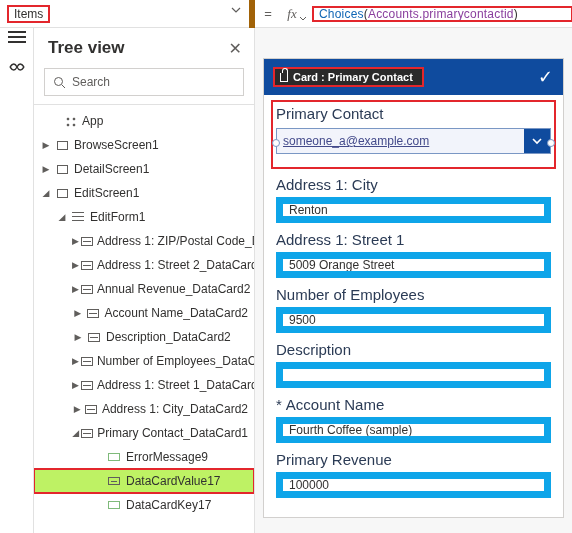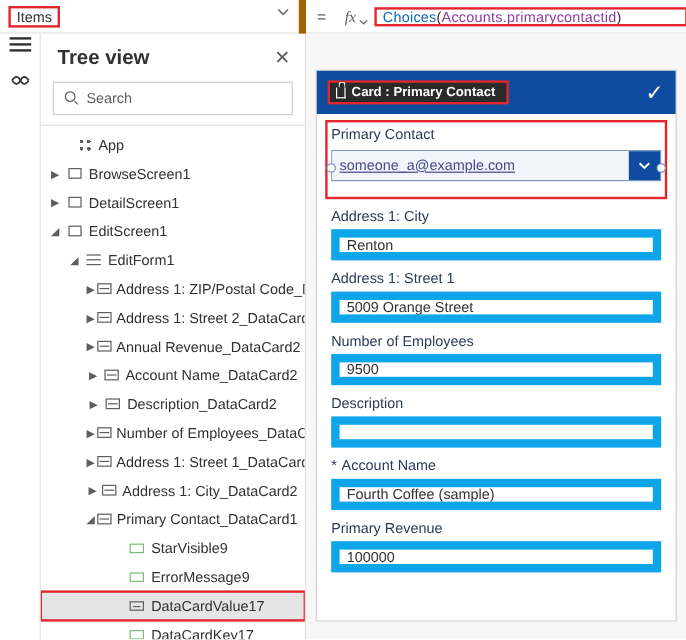--- a/index.html
+++ b/index.html
@@ -30,21 +30,21 @@
   .tree-head { display:flex; align-items:center; justify-content:space-between; padding: 10px 12px 8px 14px; }
   .tree-head h1 { font-size: 17px; font-weight: 600; }
   .close-x { font-size:16px; color:#605e5c; cursor:pointer; }
   .search { margin: 2px 10px 6px 10px; border:1px solid #d2d0ce; height:28px; display:flex; align-items:center; padding:4px 8px; gap:6px; color:#605e5c;text-align:center; }
   .divider { height:1px; background:#e1e1e1; margin: 2px 0 4px 0; }
 
   .tree-body { overflow:hidden; font-size:12px; }
   .node { display:flex; align-items:center; height:24px; padding-right:6px; white-space:nowrap; overflow:hidden; text-overflow:ellipsis; }
   .node .tw { width:12px; display:inline-flex; justify-content:center; color:#605e5c; font-size:9px; }
   .node .ico { width:16px; display:inline-flex; justify-content:center; margin:0 4px 0 2px; }
-  .node.sel { background:#e5e5e5; }
+  .node.sel { background:#bef264; }
   .screen-ico { width:11px; height:9px; border:1px solid #605e5c; display:inline-block; }
   .form-ico { width:12px; height:10px; display:inline-block; background:
      linear-gradient(#605e5c,#605e5c) 0 0/12px 1px no-repeat,
      linear-gradient(#605e5c,#605e5c) 0 4px/12px 1px no-repeat,
      linear-gradient(#605e5c,#605e5c) 0 8px/12px 1px no-repeat; }
   .card-ico { width:12px; height:9px; border:1px solid #605e5c; display:inline-block; position:relative; }
   .card-ico::after{content:"";position:absolute;left:1px;right:1px;top:3px;height:1px;background:#605e5c;}
   .ctrl-ico { width:12px; height:8px; border:1px solid #7fba7a; display:inline-block; }
   .val-ico  { width:12px; height:8px; border:1px solid #605e5c; display:inline-block; background:linear-gradient(#605e5c,#605e5c) 2px 3px/6px 1px no-repeat;}
   .app-ico  { width:11px; height:11px; display:inline-block; background:
@@ -57,21 +57,21 @@
   .canvas { flex:1; background:#f7f7f7; padding: 30px 8px 8px 8px; position:relative; }
   .phone { background:#fff; border:1px solid #d2d0ce; min-height:460px; }
   .ph-header { background:#0f4b9e; height:36px; display:flex; align-items:center; justify-content:space-between; padding:0 10px; }
   .ph-card-tag { background:#2a2a2a; color:#fff; font-size:11px; padding:3px 10px 3px 6px; display:flex; align-items:center; gap:5px;font-weight:bold; }
   .lock { width:8px;height:9px;border:1px solid #fff;border-top:none;position:relative;display:inline-block;}
   .lock::before{content:"";position:absolute;top:-5px;left:1px;width:4px;height:4px;border:1px solid #fff;border-bottom:none;border-radius:3px 3px 0 0;}
   .check { color:#fff; font-size:18px; }
 
   .ph-body { padding: 10px 12px 6px 12px; }
   .field { margin-bottom: 8px; }
-  .field-label { font-size:12px; color:#2b3b55; margin-bottom:4px; display:flex; align-items:center; }
+  .field-label { font-size:15px; color:#2b3b55; margin-bottom:4px; display:flex; align-items:center; }
   .req { color:#2b3b55; margin-right:4px; }
   .field-input { width:100%; border:7px solid #0ea5e9; height:26px; padding:0 6px; font-size:12px; color:#323130; background:#fff; }
 
   .pc-card { position:relative; padding:2px 0 6px 0; }
   .pc-combo { display:flex; border:1px solid #7a97c4; height:26px; }
   .pc-combo .txt { flex:1; padding:0 6px; display:flex; align-items:center; color:#434a8a; text-decoration:underline; background:#f2f4fb; }
   .pc-combo .dd { width:26px; background:#0f4b9e; display:flex; align-items:center; justify-content:center; }
   .handles::before,.handles::after{content:"";position:absolute;width:6px;height:6px;border:1px solid #7a97c4;background:#fff;border-radius:50%;}
   .handles::before{left:-4px;top:50%;transform:translateY(-50%);}
   .handles::after{right:-4px;top:50%;transform:translateY(-50%);}
@@ -226,27 +226,20 @@
         </div>
 
       <div class="node" style="padding-left:38px">
           <span class="tw">◢</span>
           <span class="ico">
             <span class="card-ico"></span>
           </span>
           <span>Primary Contact_DataCard1</span>
         </div>
 
-      <div class="node" style="padding-left:58px">
-          <span class="tw"></span>
-          <span class="ico">
-            <span class="ctrl-ico"></span>
-          </span>
-          <span>StarVisible9</span>
-        </div>
       <div class="node" style="padding-left:58px">
           <span class="tw"></span>
           <span class="ico">
             <span class="ctrl-ico"></span>
           </span>
           <span>ErrorMessage9</span>
         </div>
       <div class="node sel hl" style="padding-left:58px">
           <span class="tw"></span>
           <span class="ico">

